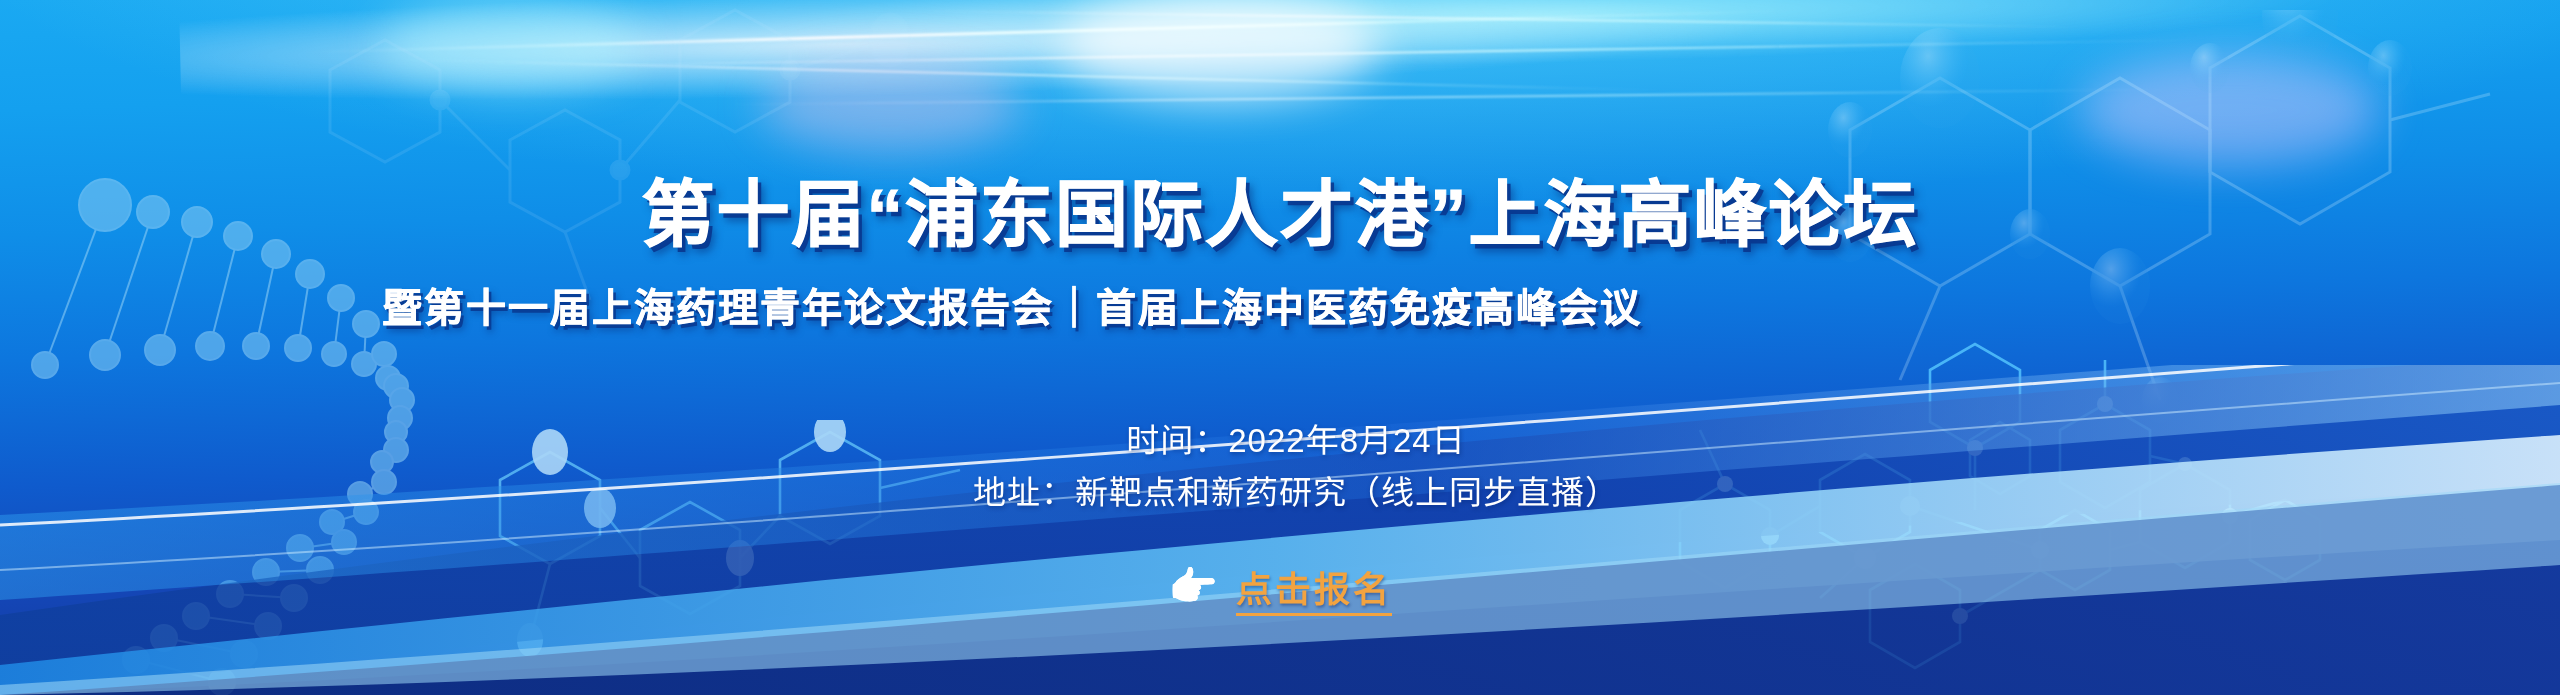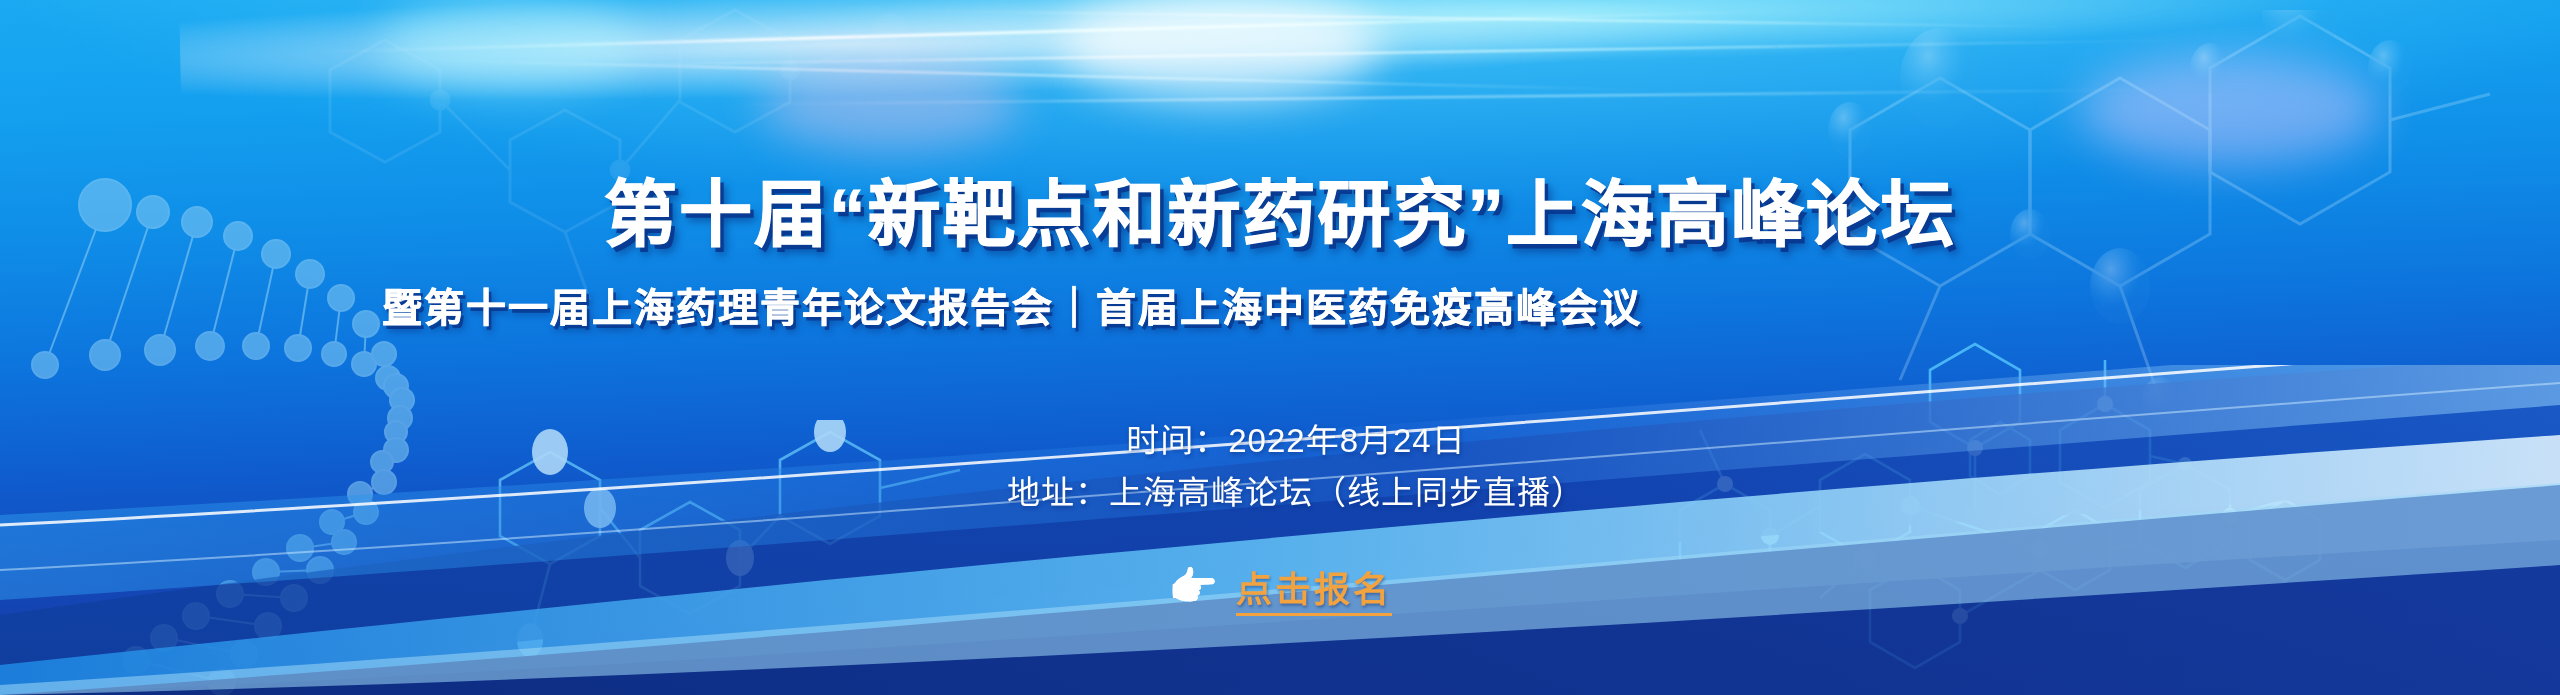--- a/index.html
+++ b/index.html
@@ -342,27 +342,27 @@
     <path d="M0,150 C600,120 1400,60 2560,-30 L2560,40 C1400,130 600,195 0,235 Z" fill="url(#rb1)" opacity=".55"></path>
     <path d="M0,300 C750,220 1600,135 2560,70 L2560,175 C1600,230 750,300 0,330 Z" fill="url(#rb3)" opacity=".9"></path>
     <path d="M0,330 C800,275 1700,190 2560,120 L2560,330 Z" fill="url(#rb4)" opacity=".9"></path>
     <path d="M0,320 C820,268 1720,185 2560,118 L2560,200 C1720,255 820,312 0,330 Z" fill="#9fd9f7" opacity=".55"></path>
     <path d="M0,160 C620,128 1420,66 2560,-22" stroke="#ffffff" stroke-width="3" fill="none" opacity=".85"></path>
     <path d="M0,205 C660,170 1460,100 2560,18" stroke="#cfeeff" stroke-width="2" fill="none" opacity=".5"></path>
   </svg>
 
   <div class="content">
 
-    <div class="title-main">第十届“新靶点和新药研究”上海高峰论坛</div>
+    <div class="title-main">第十届“浦东国际人才港”上海高峰论坛</div>
 
     <div class="title-sub">暨第十一届上海药理青年论文报告会｜首届上海中医药免疫高峰会议</div>
 
     <div class="info">
       <div class="info-line">时间：2022年8月24日</div>
-      <div class="info-line">地址：上海高峰论坛（线上同步直播）</div>
+      <div class="info-line">地址：新靶点和新药研究（线上同步直播）</div>
     </div>
 
     <div class="cta">
       <span class="cta-inner">
         <span class="hand-icon">👉</span>
         <span class="cta-text">点击报名</span>
       </span>
     </div>
 
   </div>

